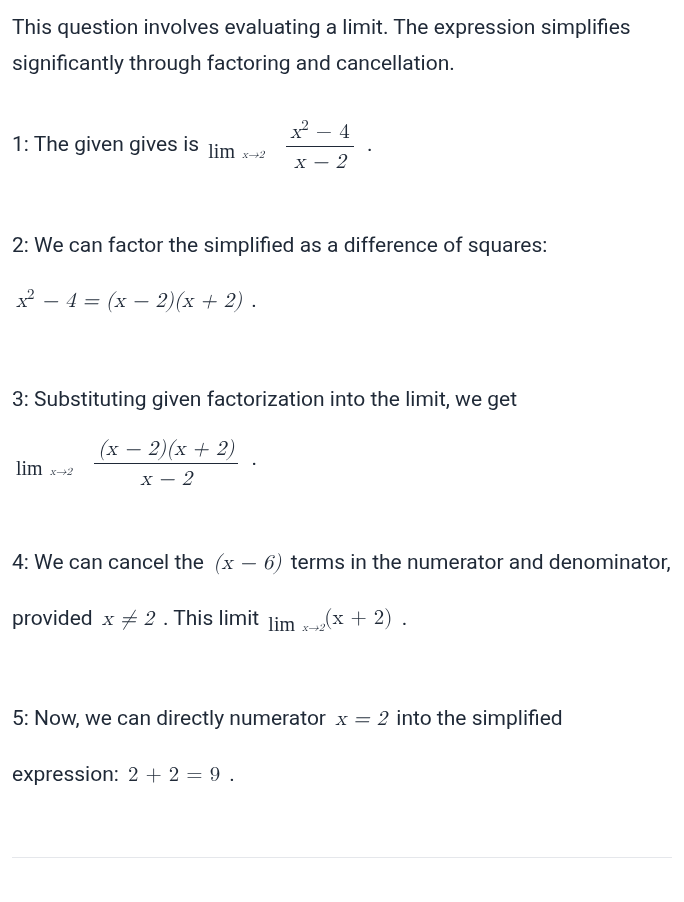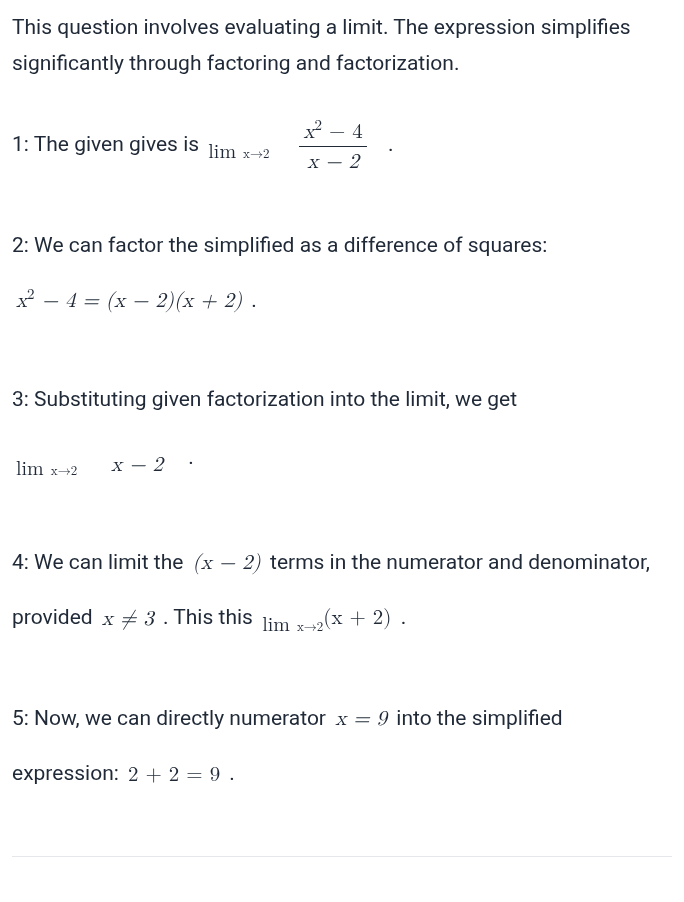--- a/index.html
+++ b/index.html
@@ -31,31 +31,33 @@
   .lim-block {
     display: inline-block;
     vertical-align: middle;
     text-align: center;
     position: relative;
     top: 6px;
   }
   .lim-top {
     font-size: 20px;
     line-height: 1;
+    font-family: Liberation Serif, serif;
   }
   .lim-bot {
-    font-size: 13px;
+    font-size: 11px;
     line-height: 1;
     margin-top: 16px;
+    font-style: italic;
   }
   .frac {
     display: inline-block;
     vertical-align: middle;
     text-align: center;
-    margin: 0 12px;
+    margin: 0 4px;
   }
   .frac-num {
     display: block;
     padding: 0 4px 2px 4px;
     border-bottom: 1.2px solid #1f2937;
     line-height: 1.2;
   }
   .frac-den {
     display: block;
     padding: 2px 4px 0 4px;
@@ -69,21 +71,21 @@
   .hr {
     border: none;
     border-top: 1px solid #e5e7eb;
     margin-top: 54px;
   }
   .mspace { display:inline-block; width:4px; }
 </style>
 </head>
 <body>
 
-<div class="intro">This question involves evaluating a limit. The expression simplifies significantly through factoring and factorization.</div>
+<div class="intro">This question involves evaluating a limit. The expression simplifies significantly through factoring and cancellation.</div>
 
 <div class="step">
   <span>1: The given gives is </span>
   <span class="math inline-math">
     <span class="lim-block">
       <span class="lim-top">lim</span>
       <span class="lim-bot">x→2</span>
     </span>
     <span class="mspace"></span>
     <span class="frac">
@@ -104,42 +106,43 @@
 
 <div class="step">
   <span>3: Substituting given factorization into the limit, we get </span>
   <span class="math inline-math" style="display:inline-block; margin-top:8px;">
     <span class="lim-block">
       <span class="lim-top">lim</span>
       <span class="lim-bot">x→2</span>
     </span>
     <span class="mspace"></span>
     <span class="frac">
+      <span class="frac-num" style="font-style:italic">(x − 2)(x + 2)</span>
       <span class="frac-den" style="font-style:italic">x − 2</span>
     </span>
   </span>
   <span> .</span>
 </div>
 
 <div class="step">
-  <span>4: We can limit the </span>
-  <span class="math inline-math" style="font-style:italic">(x − 2)</span>
+  <span>4: We can cancel the </span>
+  <span class="math inline-math" style="font-style:italic">(x − 6)</span>
   <span> terms in the numerator and denominator, provided </span>
-  <span class="math inline-math" style="font-style:italic">x ≠ 3</span>
-  <span> . This this </span>
+  <span class="math inline-math" style="font-style:italic">x ≠ 2</span>
+  <span> . This limit </span>
   <span class="math inline-math">
     <span class="lim-block">
       <span class="lim-top">lim</span>
       <span class="lim-bot">x→2</span>
     </span><span style="">(x + 2)</span>
   </span>
   <span> .</span>
 </div>
 
 <div class="step">
   <span>5: Now, we can directly numerator </span>
-  <span class="math inline-math" style="font-style:italic">x = 9</span>
+  <span class="math inline-math" style="font-style:italic">x = 2</span>
   <span> into the simplified expression: </span>
   <span class="math inline-math">2 + 2 = 9</span>
   <span> .</span>
 </div>
 
 <hr class="hr">
 
 </body></html>

